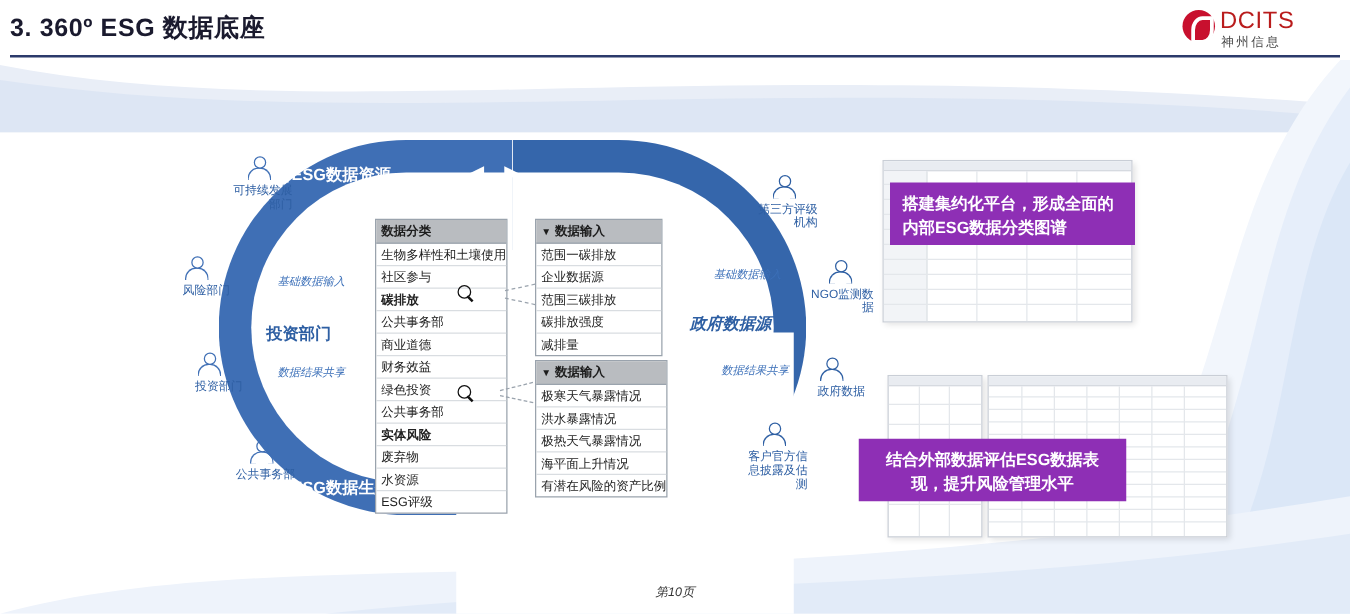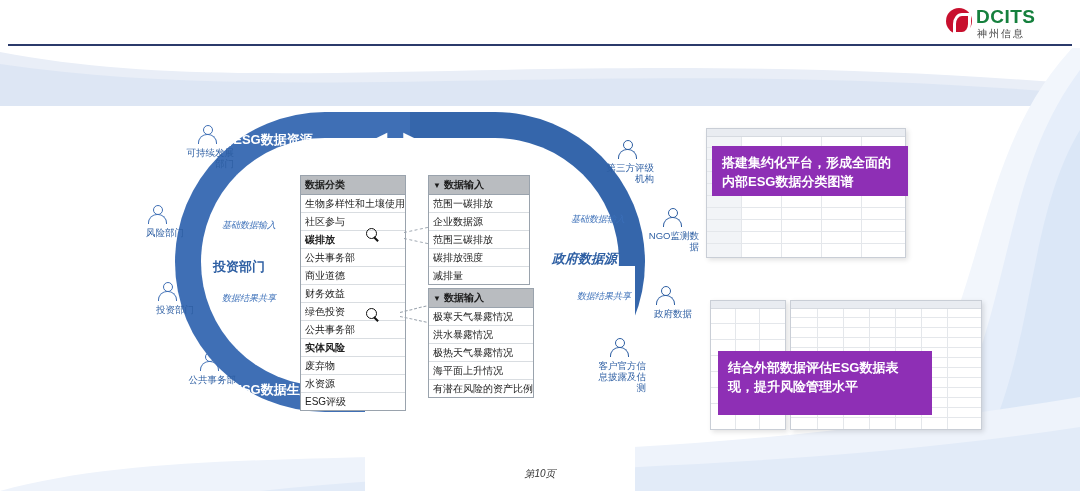--- a/index.html
+++ b/index.html
@@ -26,21 +26,21 @@
   }
   .logo-mark{
     position:absolute;left:0;top:2px;width:26px;height:26px;border-radius:50%;
     background:#c8102e;
   }
   .logo-mark:after{
     content:"";position:absolute;left:7px;top:5px;width:12px;height:16px;
     border:3px solid #ffffff;border-radius:50% 0 50% 0;
   }
   .logo-text{
-    position:absolute;left:30px;top:0px;font-size:19px;font-weight:bold;color:#15803d;
+    position:absolute;left:30px;top:0px;font-size:19px;font-weight:normal;color:#b91c1c;
     letter-spacing:.5px;
   }
   .logo-sub{
     position:absolute;left:31px;top:21px;font-size:10px;color:#444;letter-spacing:2px;
   }
 
   
   .swoosh{position:absolute;pointer-events:none;}
   .sw-top{left:0;top:46px;width:1080px;height:60px;}
   .sw-right{right:0;top:40px;width:420px;height:451px;}
@@ -167,21 +167,21 @@
 
   .doc1{left:706px;top:128px;width:198px;height:128px;}
   .doc2{left:710px;top:300px;width:74px;height:128px;}
   .doc3{left:790px;top:300px;width:190px;height:128px;}
 
   .callout{
     position:absolute;background:#8e2fb5;color:#ffffff;font-size:13px;font-weight:bold;
     line-height:19px;padding:7px 10px;box-sizing:border-box;
   }
   .co1{left:712px;top:146px;width:196px;height:50px;}
-  .co2{left:718px;top:351px;width:214px;height:64px;}
+  .co2{left:687px;top:351px;width:214px;height:50px;text-align:center;}
 
   .pagenum{
     position:absolute;left:0;right:0;bottom:10px;text-align:center;
     font-size:10px;color:#333;font-style:italic;
   }
 </style>
 </head>
 <body>
 
 <svg class="swoosh sw-top" viewBox="0 0 1080 60" preserveAspectRatio="none">
@@ -194,20 +194,21 @@
   <path d="M420,30 C330,150 360,300 250,451 L420,451 Z" fill="#e6eefa"></path>
   <path d="M420,90 C360,190 380,330 300,451 L420,451 Z" fill="#dbe7f7"></path>
 </svg>
 
 <svg class="swoosh sw-bottom" viewBox="0 0 1080 120" preserveAspectRatio="none">
   <path d="M0,120 C220,60 520,118 1080,26 L1080,120 Z" fill="#eef3fb"></path>
   <path d="M260,120 C520,92 760,104 1080,56 L1080,120 Z" fill="#e2ebf8"></path>
 </svg>
 
 <div class="header">
+  <div class="header-title">3.  360º ESG 数据底座</div>
   <div class="header-rule"></div>
   <div class="logo">
     <div class="logo-mark"></div>
     <div class="logo-text">DCITS</div>
     <div class="logo-sub">神州信息</div>
   </div>
 </div>
 
 <div class="diagram">
   <div class="ring-grad-left"></div>

